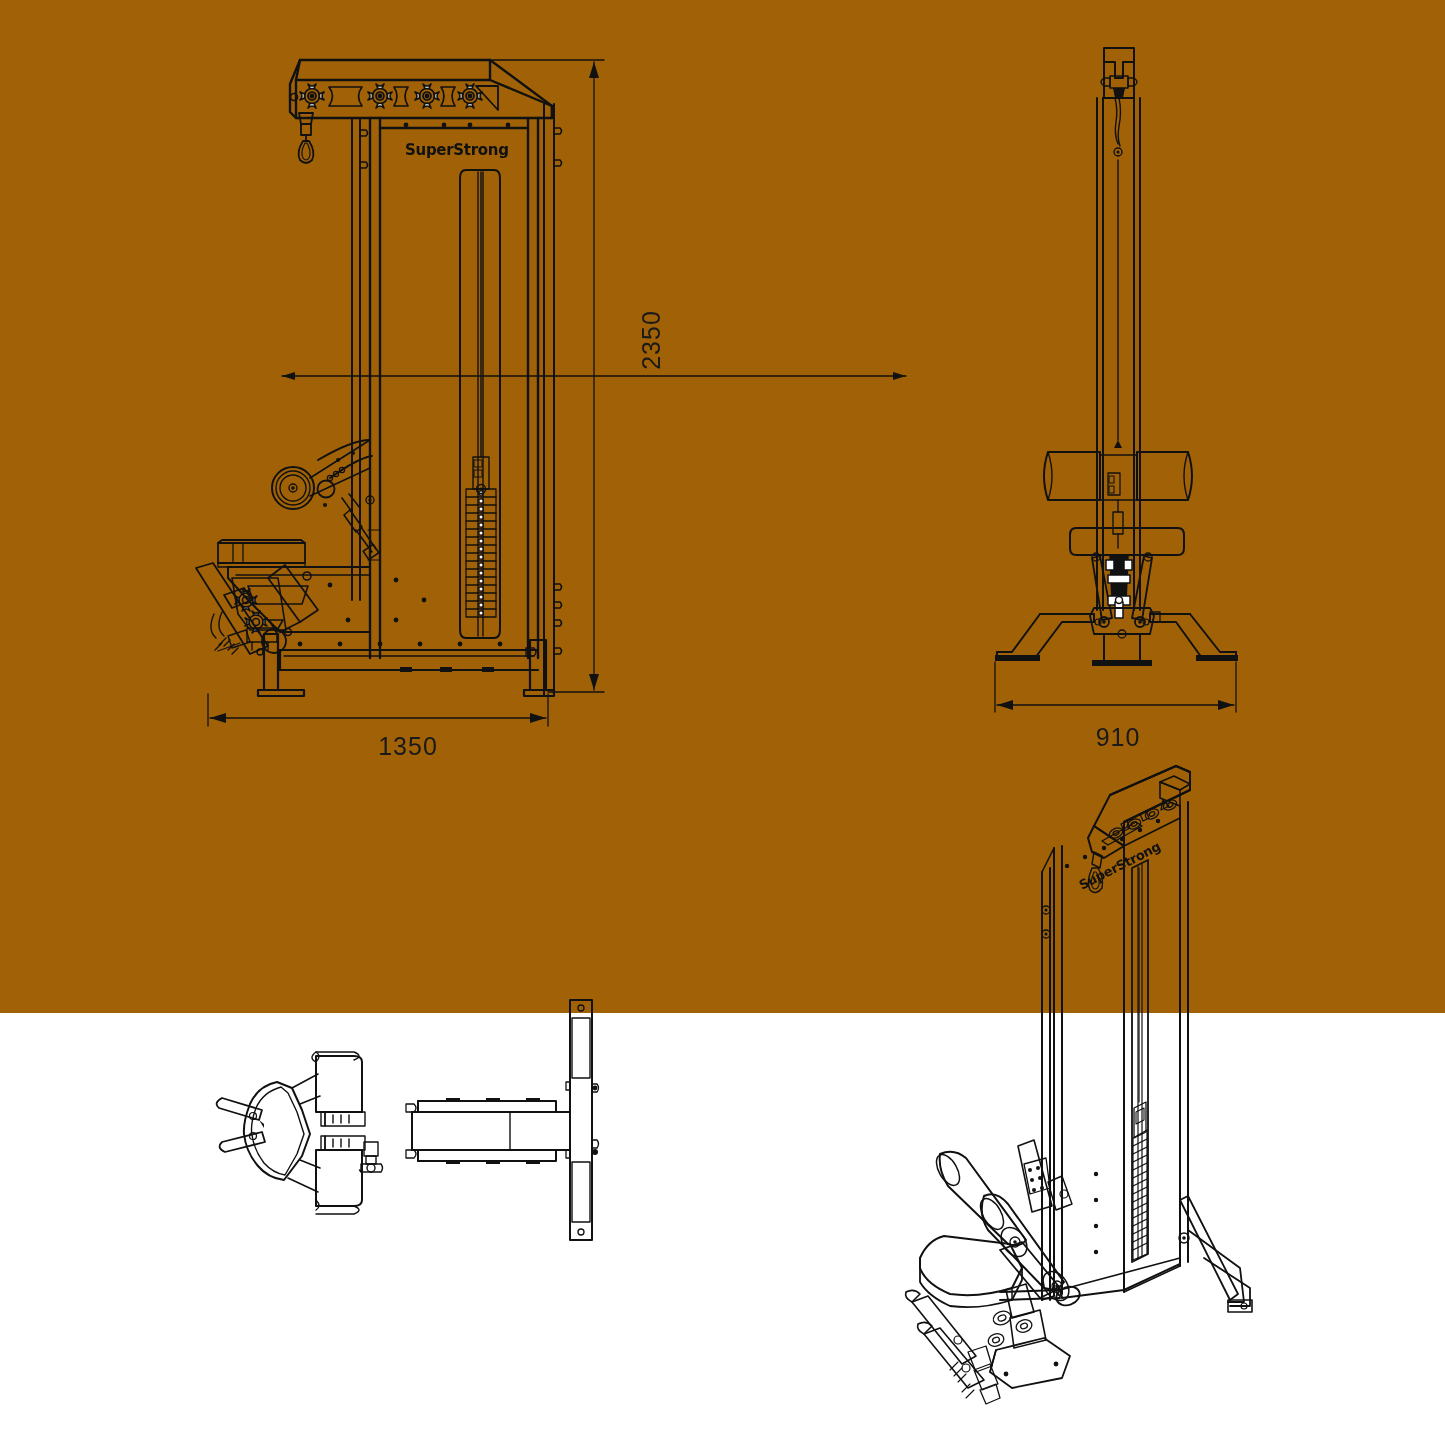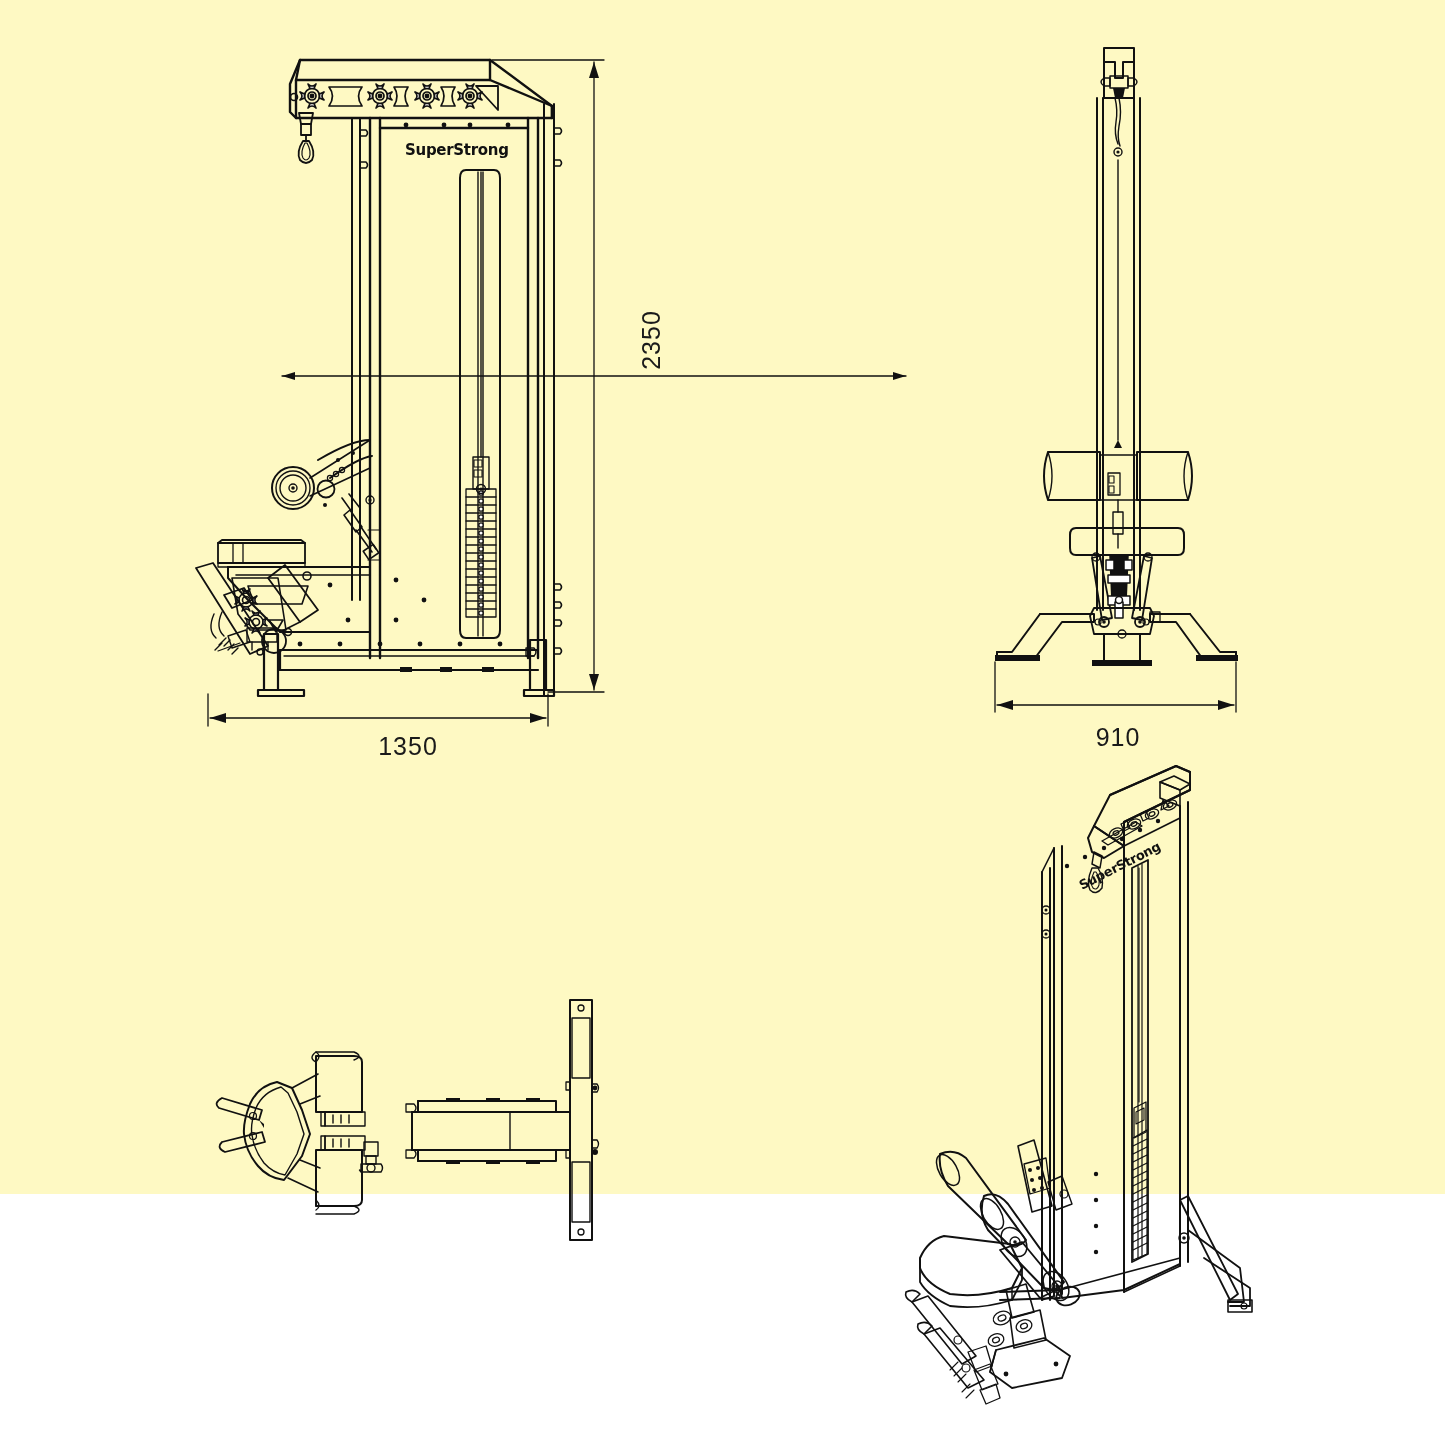--- a/index.html
+++ b/index.html
@@ -1,17 +1,17 @@
 <!DOCTYPE html>
 <html><head>
 <meta charset="utf-8">
 <style>
   html,body{margin:0;padding:0;background:#ffffff;}
   body{width:1445px;height:1445px;font-family:"Liberation Sans",sans-serif;overflow:hidden;}
-  #sheet{position:relative;width:1445px;height:1194px;background:#fef9c3;text-align:right;}
+  #sheet{position:relative;width:1445px;height:1013px;background:#a16207;text-align:right;}
   svg{display:block;}
   .dimtxt{font-family:"Liberation Sans",sans-serif;font-size:25px;fill:#1a1a1a;letter-spacing:1px;}
   .dimtxt-v{font-family:"Liberation Sans",sans-serif;font-size:25px;fill:#1a1a1a;letter-spacing:1px;}
   .logo{font-family:"DejaVu Sans",sans-serif;font-size:15px;font-weight:bold;fill:#111;letter-spacing:-0.3px;}
   .logo-sm{font-family:"DejaVu Sans",sans-serif;font-size:13px;font-weight:bold;fill:#111;letter-spacing:-0.3px;}
 </style>
 </head>
 <body>
 
 <div id="sheet">

